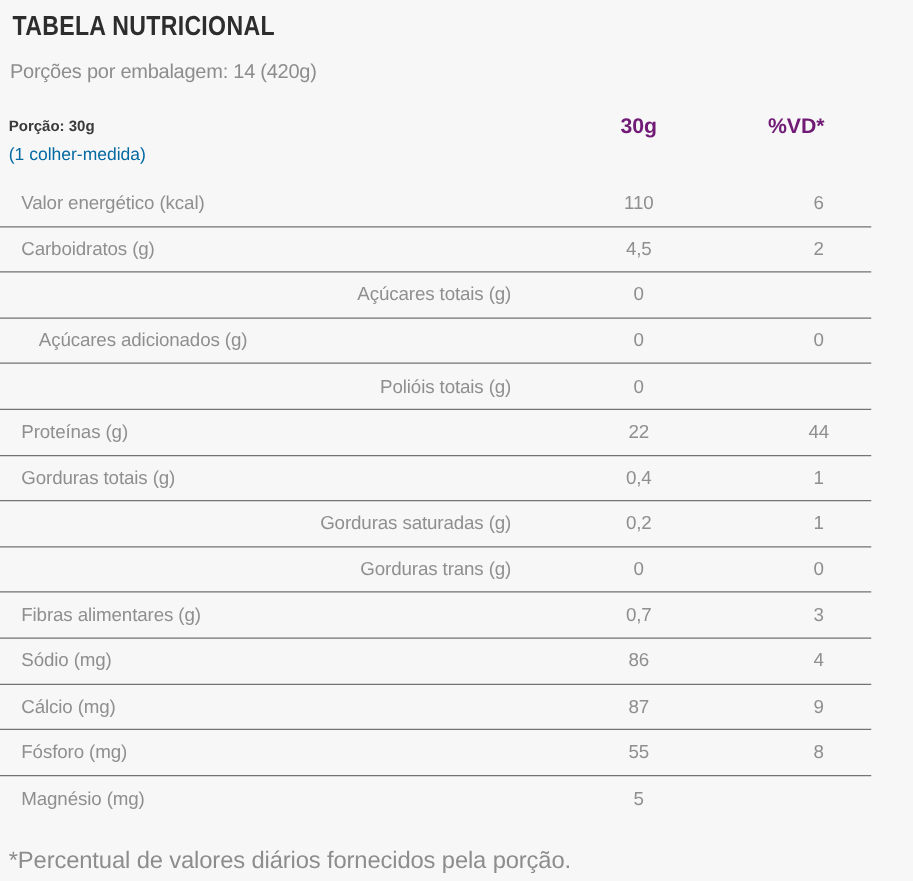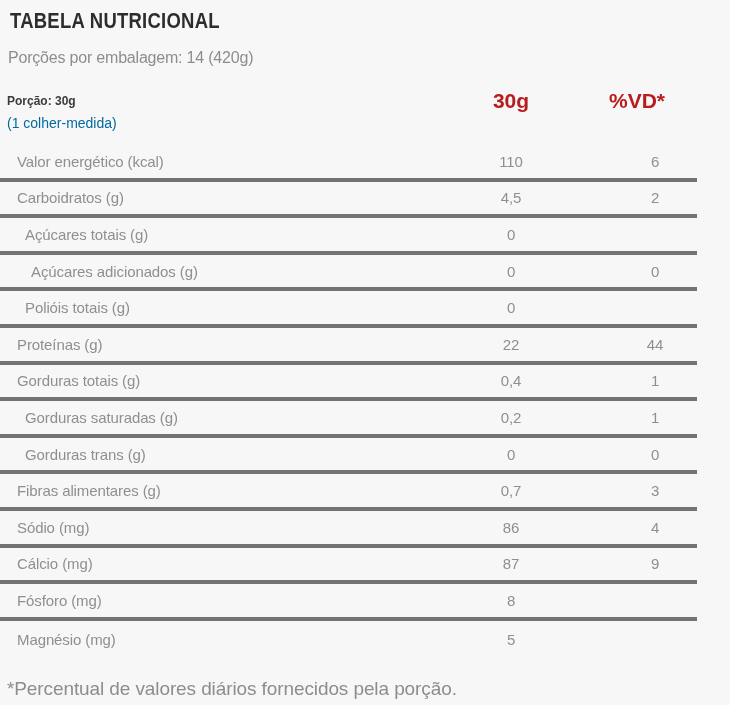--- a/index.html
+++ b/index.html
@@ -47,44 +47,44 @@
     font-weight: bold;
     color: #3a3a3a;
   }
   .portion-subtitle {
     font-size: 14px;
     line-height: 18px;
     margin-top: 1px;
     color: #0369a1;
   }
   .col-header {
-    font-size: 21px;
+    font-size: 17px;
     line-height: 24px;
     font-weight: bold;
-    color: #b91c1c;
+    color: #701a75;
     text-align: center;
   }
   .col-header.vd { position: relative; left: -18px; }
   .nutrition-table {
     width: 697px;
     margin-top: 13px;
   }
   .row {
     display: grid;
     grid-template-columns: 1fr 204px 84px;
     align-items: center;
     height: 36.6px;
-    border-bottom: 4px solid #737373;
+    border-bottom: 1px solid #737373;
     font-size: 15px;
     color: #8f8f8f;
     letter-spacing: -0.1px;
   }
   .row.last { border-bottom: none; }
   .row .label { padding-left: 17px; }
-  .row.indent-1 .label { padding-left: 25px; }
+  .row.indent-1 .label { padding-left: 25px; text-align: right; }
   .row.indent-2 .label { padding-left: 31px; }
   .row .amount, .row .vd { text-align: center; }
   .footnote {
     margin: 23px 0 0 7px;
     font-size: 19px;
     line-height: 18px;
     color: #8d8d8d;
     letter-spacing: -0.1px;
   }
 </style>
@@ -162,20 +162,21 @@
         <span class="amount">86</span>
         <span class="vd">4</span>
       </div>
       <div class="row indent-0">
         <span class="label">Cálcio (mg)</span>
         <span class="amount">87</span>
         <span class="vd">9</span>
       </div>
       <div class="row indent-0">
         <span class="label">Fósforo (mg)</span>
+        <span class="amount">55</span>
         <span class="vd">8</span>
       </div>
       <div class="row indent-0 last">
         <span class="label">Magnésio (mg)</span>
         <span class="vd">5</span>
       </div>
     </div>
 
   <div class="footnote">*Percentual de valores diários fornecidos pela porção.</div>
 

